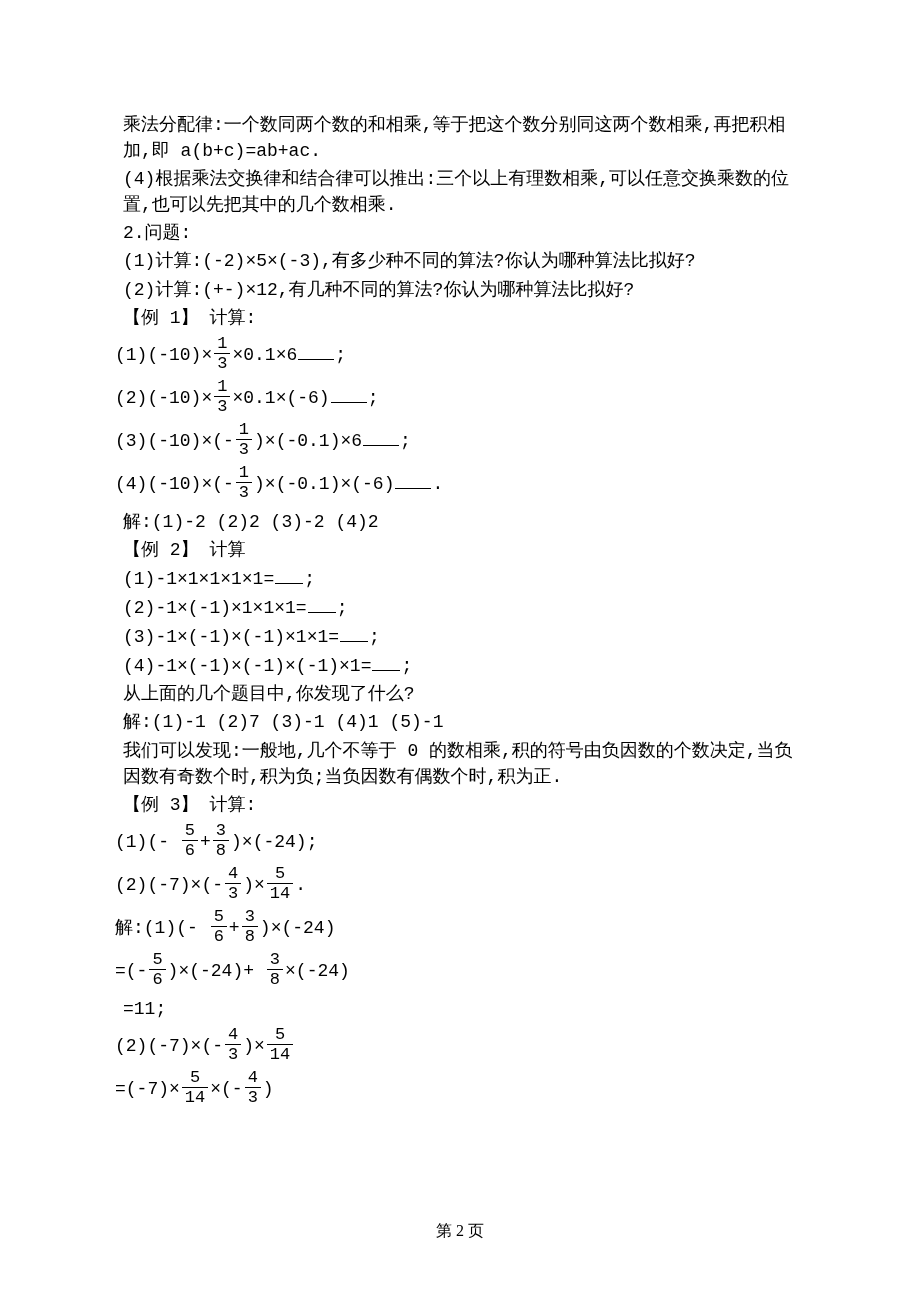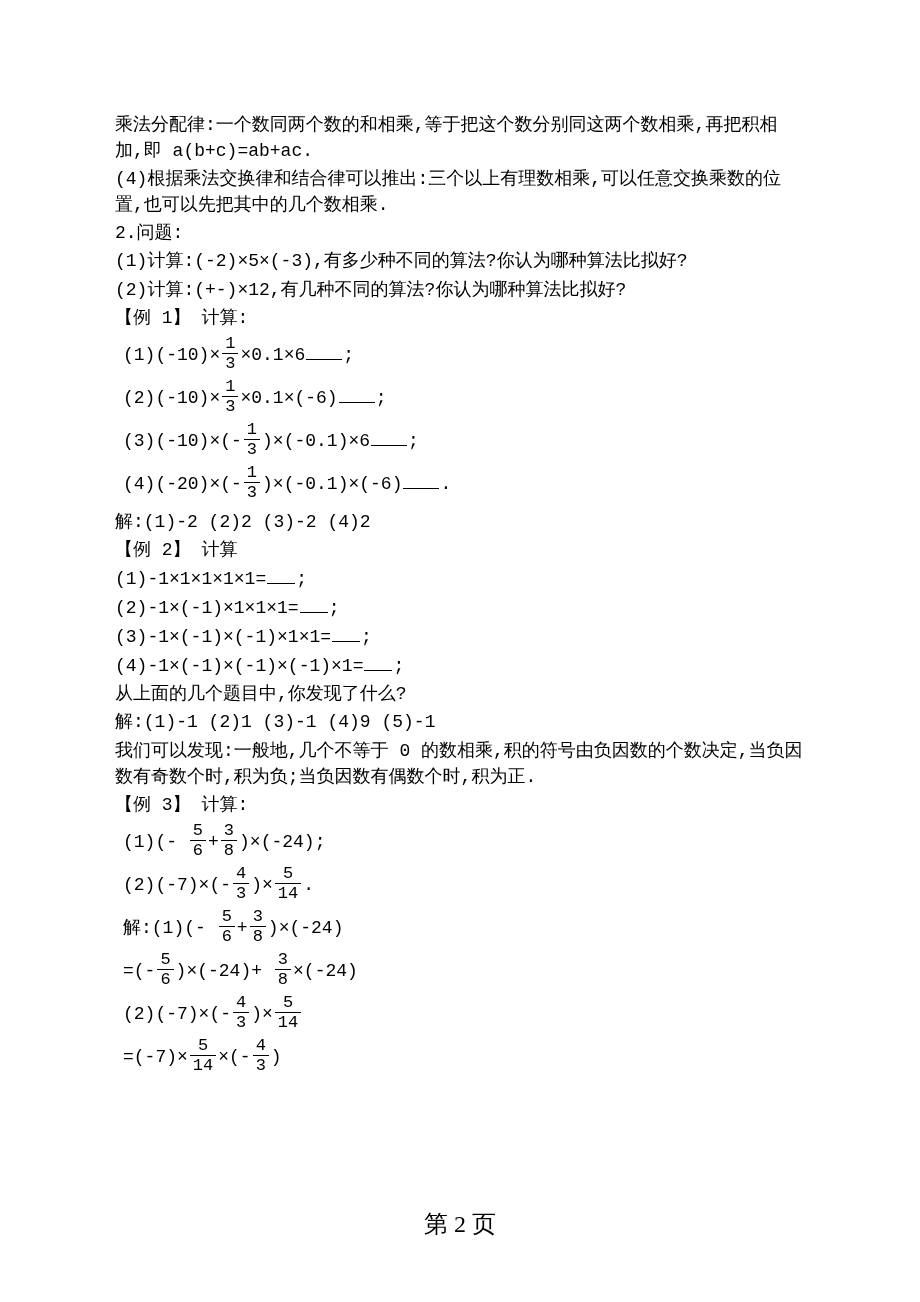--- a/index.html
+++ b/index.html
@@ -35,41 +35,41 @@
   .frac .num {
     display: block;
     padding: 0 3px 1px 3px;
   }
   .frac .den {
     display: block;
     border-top: 1px solid #000;
     padding: 1px 3px 0 3px;
   }
   .line {
-    margin: 2px 0;
+    margin: 2px 8px;
   }
   .line-tall {
-    margin: 6px 8px;
+    margin: 6px 0;
     font-family: Liberation Mono, monospace;
   }
   .blank {
     display: inline-block;
     border-bottom: 1px solid #000;
     min-width: 36px;
     height: 1em;
     vertical-align: baseline;
     margin: 0 1px;
   }
   .footer {
     position: absolute;
     bottom: 60px;
     left: 0;
     width: 100%;
     text-align: center;
-    font-size: 24px;
+    font-size: 16px;
     font-family: "SimSun", "宋体", serif;
   }
 </style>
 </head>
 <body>
 
 <div class="page">
 
   <div class="row line"><span>乘法分配律:一个数同两个数的和相乘,等于把这个数分别同这两个数相乘,再把积相加,即 a(b+c)=ab+ac.</span></div>
 
@@ -88,32 +88,32 @@
 
   <div class="row line-tall">
     <span>(2)(-10)×</span><span class="frac"><span class="num">1</span><span class="den">3</span></span><span>×0.1×(-6)</span><span class="blank"></span><span>;</span>
   </div>
 
   <div class="row line-tall">
     <span>(3)(-10)×(-</span><span class="frac"><span class="num">1</span><span class="den">3</span></span><span>)×(-0.1)×6</span><span class="blank"></span><span>;</span>
   </div>
 
   <div class="row line-tall">
-    <span>(4)(-20)×(-</span><span class="frac"><span class="num">1</span><span class="den">3</span></span><span>)×(-0.1)×(-6)</span><span class="blank"></span><span>.</span>
+    <span>(4)(-10)×(-</span><span class="frac"><span class="num">1</span><span class="den">3</span></span><span>)×(-0.1)×(-6)</span><span class="blank"></span><span>.</span>
   </div>
 
   <div class="row line"><span>解:(1)-2  (2)2  (3)-2  (4)2</span></div>
 
   <div class="row line"><span>【例 2】 计算</span></div>
   <div class="row line"><span>(1)-1×1×1×1×1=</span><span class="blank" style="min-width:28px"></span><span>;</span></div>
   <div class="row line"><span>(2)-1×(-1)×1×1×1=</span><span class="blank" style="min-width:28px"></span><span>;</span></div>
   <div class="row line"><span>(3)-1×(-1)×(-1)×1×1=</span><span class="blank" style="min-width:28px"></span><span>;</span></div>
   <div class="row line"><span>(4)-1×(-1)×(-1)×(-1)×1=</span><span class="blank" style="min-width:28px"></span><span>;</span></div>
   <div class="row line"><span>从上面的几个题目中,你发现了什么?</span></div>
-  <div class="row line"><span>解:(1)-1  (2)1  (3)-1  (4)9  (5)-1</span></div>
+  <div class="row line"><span>解:(1)-1  (2)7  (3)-1  (4)1  (5)-1</span></div>
   <div class="row line"><span>我们可以发现:一般地,几个不等于 0 的数相乘,积的符号由负因数的个数决定,当负因数有奇数个时,积为负;当负因数有偶数个时,积为正.</span></div>
 
   <div class="row line"><span>【例 3】 计算:</span></div>
 
   <div class="row line-tall">
     <span>(1)(-</span>
     <span class="frac"><span class="num">5</span><span class="den">6</span></span><span>+</span><span class="frac"><span class="num">3</span><span class="den">8</span></span><span>)×(-24);</span>
   </div>
 
   <div class="row line-tall">
@@ -123,20 +123,21 @@
   <div class="row line-tall">
     <span>解:(1)(-</span>
     <span class="frac"><span class="num">5</span><span class="den">6</span></span><span>+</span><span class="frac"><span class="num">3</span><span class="den">8</span></span><span>)×(-24)</span>
   </div>
 
   <div class="row line-tall">
     <span>=(-</span><span class="frac"><span class="num">5</span><span class="den">6</span></span><span>)×(-24)+</span>
     <span class="frac"><span class="num">3</span><span class="den">8</span></span><span>×(-24)</span>
   </div>
 
+  <div class="row line"><span>=11;</span></div>
 
   <div class="row line-tall">
     <span>(2)(-7)×(-</span><span class="frac"><span class="num">4</span><span class="den">3</span></span><span>)×</span><span class="frac"><span class="num">5</span><span class="den">14</span></span>
   </div>
 
   <div class="row line-tall">
     <span>=(-7)×</span><span class="frac"><span class="num">5</span><span class="den">14</span></span><span>×(-</span><span class="frac"><span class="num">4</span><span class="den">3</span></span><span>)</span>
   </div>
 
 </div>

